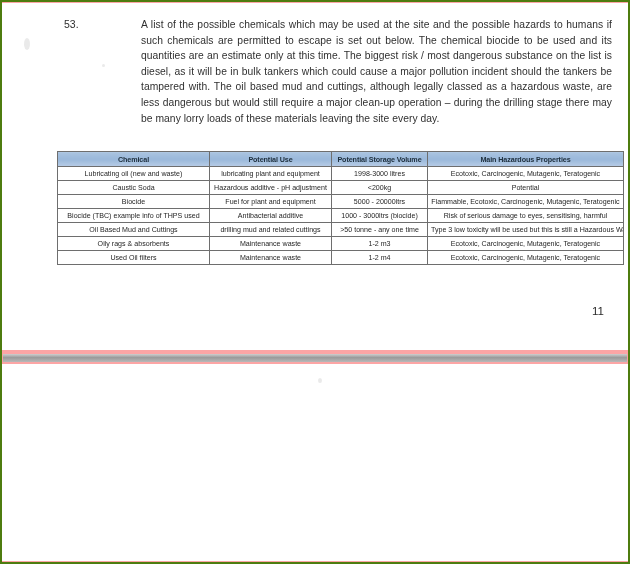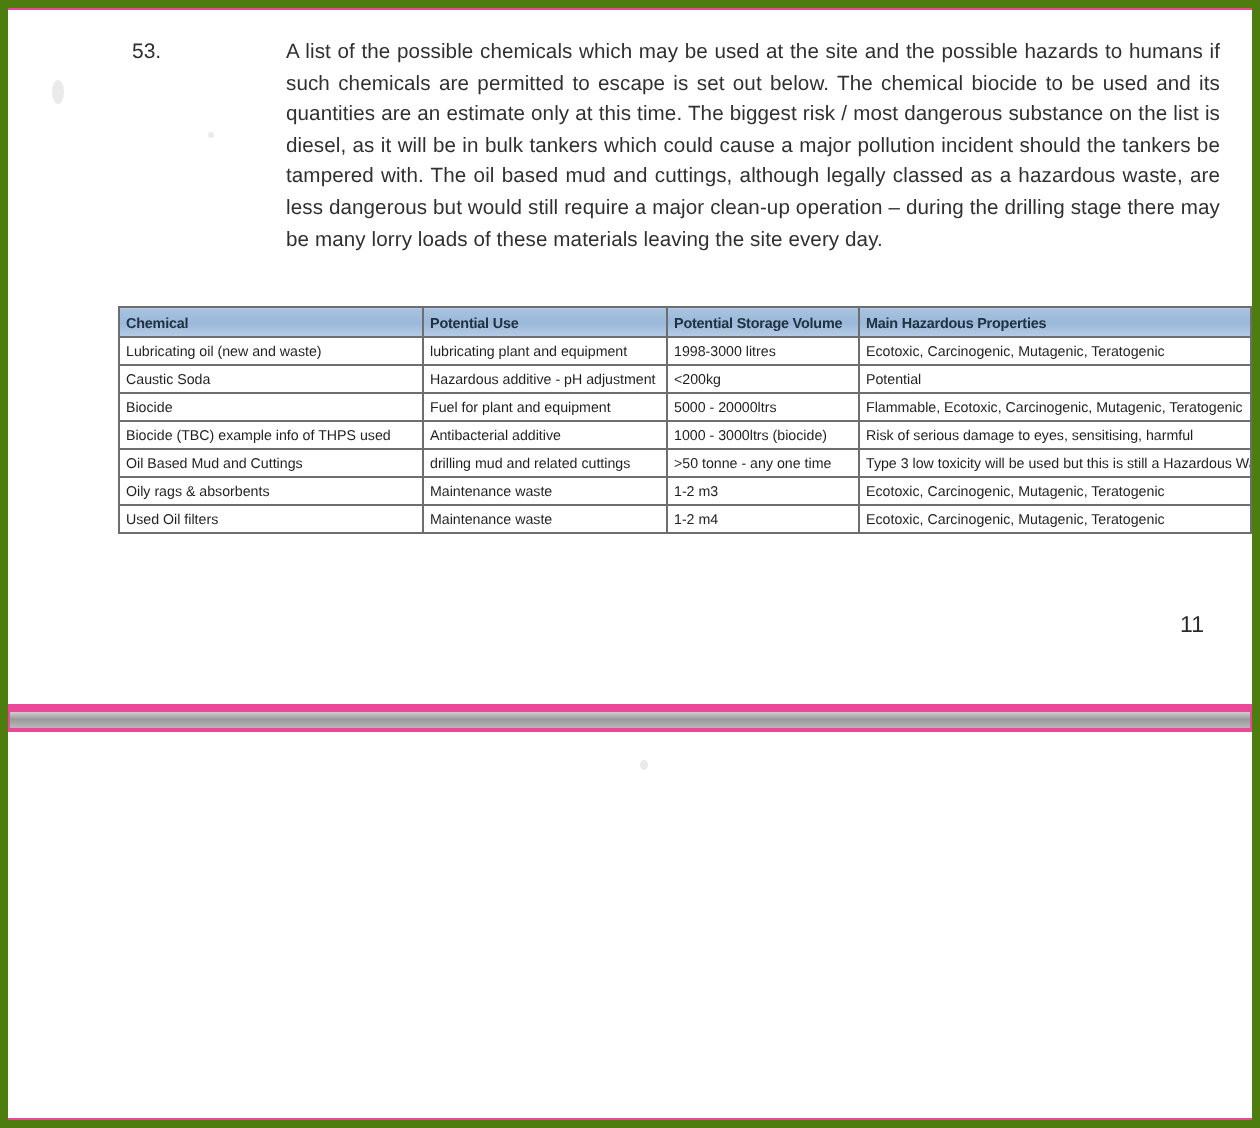--- a/index.html
+++ b/index.html
@@ -11,22 +11,22 @@
     width: 630px;
     height: 564px;
     font-family: "Liberation Sans", sans-serif;
     color: #2b2b2b;
     overflow: hidden;
     position: relative;
   }
   .scan {
     position: absolute;
     inset: 0;
-    background: #ec4899;
-    border: 4px solid #4d7c0f;
+    background: #fca5a5;
+    border: 2px solid #4d7c0f;
     box-sizing: border-box;
   }
   
   .page {
     position: absolute;
     left: 0;
     right: 0;
     background: #ffffff;
   }
   .page-one { top: 1px; height: 347px; }
@@ -76,21 +76,21 @@
     border-collapse: collapse;
     width: 100%;
     table-layout: fixed;
     font-size: 7.1px;
     color: #1f1f1f;
   }
   table.chem-table th,
   table.chem-table td {
     border: 1px solid #6e6e6e;
     padding: 1px 3px 1px 3px;
-    text-align: left;
+    text-align: center;
     vertical-align: middle;
     height: 11px;
     white-space: nowrap;
     overflow: hidden;
   }
   table.chem-table thead th {
     background: linear-gradient(180deg,#a9c3e0 0%, #9ab8da 50%, #b7ccE6 100%);
     color: #20313f;
     font-weight: bold;
     font-size: 7.2px;

